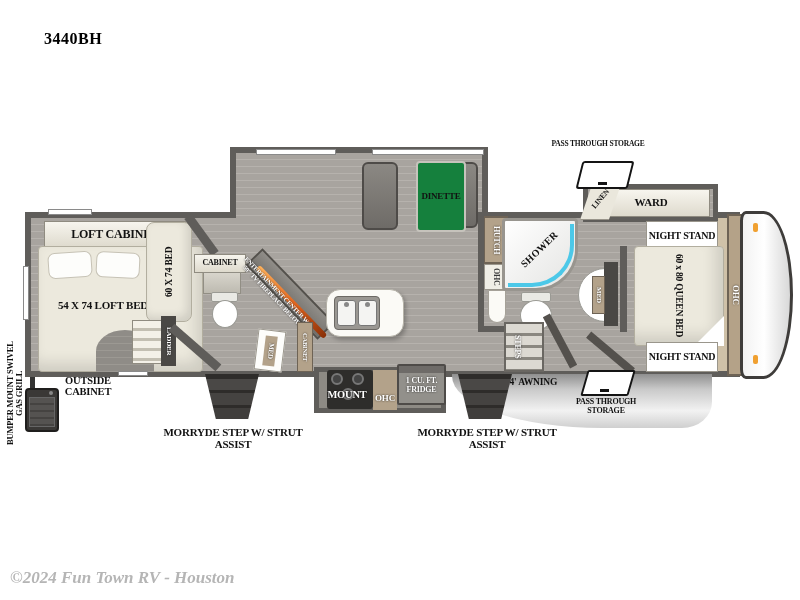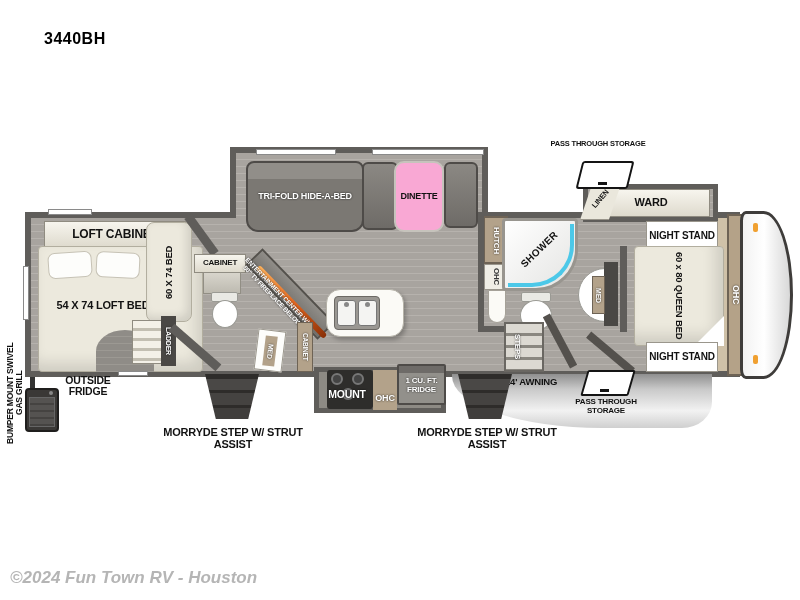--- a/index.html
+++ b/index.html
@@ -1,17 +1,17 @@
 <!DOCTYPE html>
 <html><head>
 <meta charset="utf-8">
 <style>
   html,body{margin:0;padding:0;background:#fff;}
   #stage{position:relative;width:800px;height:600px;background:#fff;overflow:hidden;
-         font-family:Liberation Sans, sans-serif;}
+         font-family:Liberation Serif, serif;}
   #stage *{box-sizing:border-box;position:absolute;}
   .lbl{font-weight:bold;color:#121212;line-height:1.08;text-align:center;letter-spacing:-.2px;}
   .wlbl{color:#fff;text-shadow:0 0 2px rgba(0,0,0,.85);}
   .vtx{writing-mode:vertical-lr;text-orientation:mixed;display:flex;align-items:center;justify-content:center;}
   .vtx-up{writing-mode:vertical-rl;text-orientation:mixed;transform:rotate(180deg);display:flex;align-items:center;justify-content:center;}
   .floor{background:repeating-linear-gradient(180deg,#a8a49f 0 6px,#b6b2ad 6px 7px);}
   .wallc{background:#5f5d5a;}
   .beige{background:#ece9dd;border:1px solid #b2ae9f;}
   .whitebox{background:linear-gradient(180deg,#f7f5ee,#dedacd);border:1px solid #8f8b80;}
   .tan{background:#b3a28a;border:1px solid #6e6355;}
@@ -33,21 +33,21 @@
 
   
   #slide-top{left:230px;top:147px;width:258px;height:71px;border:6px solid #5f5d5a;border-bottom:none;}
   #win-slide-1{left:256px;top:149px;width:80px;height:6px;background:#fff;border:1px solid #8a8a8a;}
   #win-slide-2{left:372px;top:149px;width:112px;height:6px;background:#fff;border:1px solid #8a8a8a;}
   #sofa{left:246px;top:161px;width:118px;height:71px;border-radius:8px 8px 12px 12px;font-size:9px;
         background:linear-gradient(180deg,#918e89 0 16px,#7b7873 16px),
                    linear-gradient(90deg,transparent 49%,#55524e 49% 51%,transparent 51%);}
   #bench-left{left:362px;top:162px;width:36px;height:68px;}
   #bench-right{left:444px;top:162px;width:34px;height:66px;}
-  #dinette-table{left:394px;top:161px;width:50px;height:71px;background:#f9a8d4;border:2px solid #c6c3bc;border-radius:10px;font-size:9px;}
+  #dinette-table{left:416px;top:161px;width:50px;height:71px;background:#15803d;border:2px solid #c6c3bc;border-radius:4px;font-size:9px;}
 
   
   #ward-box{left:583px;top:184px;width:135px;height:38px;border:5px solid #5f5d5a;}
   #ward-cab{left:592px;top:189px;width:118px;height:28px;font-size:11px;}
   #linen-shape{left:580px;top:187px;width:40px;height:33px;background:#eae7dc;border:1px solid #98948a;
                clip-path:polygon(28% 0,100% 0,72% 100%,0 100%);}
   #linen-label{left:583px;top:194px;width:40px;height:14px;transform:rotate(-50deg);font-size:7.5px;}
   #pts-top-door{left:579px;top:161px;width:52px;height:28px;background:#fff;border:2.5px solid #141414;
                 transform:skewX(-14deg);border-radius:3px;}
   #pts-top-handle{left:598px;top:182px;width:9px;height:2.5px;background:#141414;}
@@ -181,21 +181,20 @@
   <div id="main-floor" class="floor"></div>
   <div id="bed-platform"></div>
   <div id="ohc-bed-strip" class="vtx lbl wlbl">OHC</div>
   <div id="front-cap"></div>
   <div id="marker-top" class="marker"></div>
   <div id="marker-bot" class="marker"></div>
 
   <div id="slide-top" class="floor"></div>
   <div id="win-slide-1"></div>
   <div id="win-slide-2"></div>
-  <div id="sofa" class="darkbench cfx lbl wlbl">TRI-FOLD HIDE-A-BED</div>
   <div id="bench-left" class="darkbench"></div>
   <div id="bench-right" class="darkbench"></div>
   <div id="dinette-table" class="cfx lbl">DINETTE</div>
 
   <div id="ward-box" class="floor"></div>
   <div id="ward-cab" class="whitebox cfx lbl">WARD</div>
   <div id="linen-shape"></div>
   <div id="linen-label" class="lbl">LINEN</div>
   <div id="pts-top-door"></div>
   <div id="pts-top-handle"></div>
@@ -281,20 +280,20 @@
   <div id="pts-bot-label" class="lbl">PASS THROUGH STORAGE</div>
   <div id="step-left" class="mstep"></div>
   <div id="step-right" class="mstep"></div>
   <div id="morryde-left-label" class="lbl">MORRYDE STEP W/ STRUT ASSIST</div>
   <div id="morryde-right-label" class="lbl">MORRYDE STEP W/ STRUT ASSIST</div>
   <div id="grill-stem"></div>
   <div id="grill"></div>
   <div id="grill-panel"></div>
   <div id="grill-dot"></div>
   <div id="bumper-label" class="vtx-up lbl">BUMPER MOUNT SWIVEL GAS GRILL</div>
-  <div id="outside-fridge-label" class="lbl">OUTSIDE FRIDGE</div>
+  <div id="outside-fridge-label" class="lbl">OUTSIDE CABINET</div>
 
   <div id="win-top-left" class="winh"></div>
   <div id="win-left-wall" class="winh"></div>
   <div id="win-bot-1" class="winh"></div>
 
   <div id="watermark">©2024 Fun Town RV - Houston</div>
 </div>
 
 </body></html>

